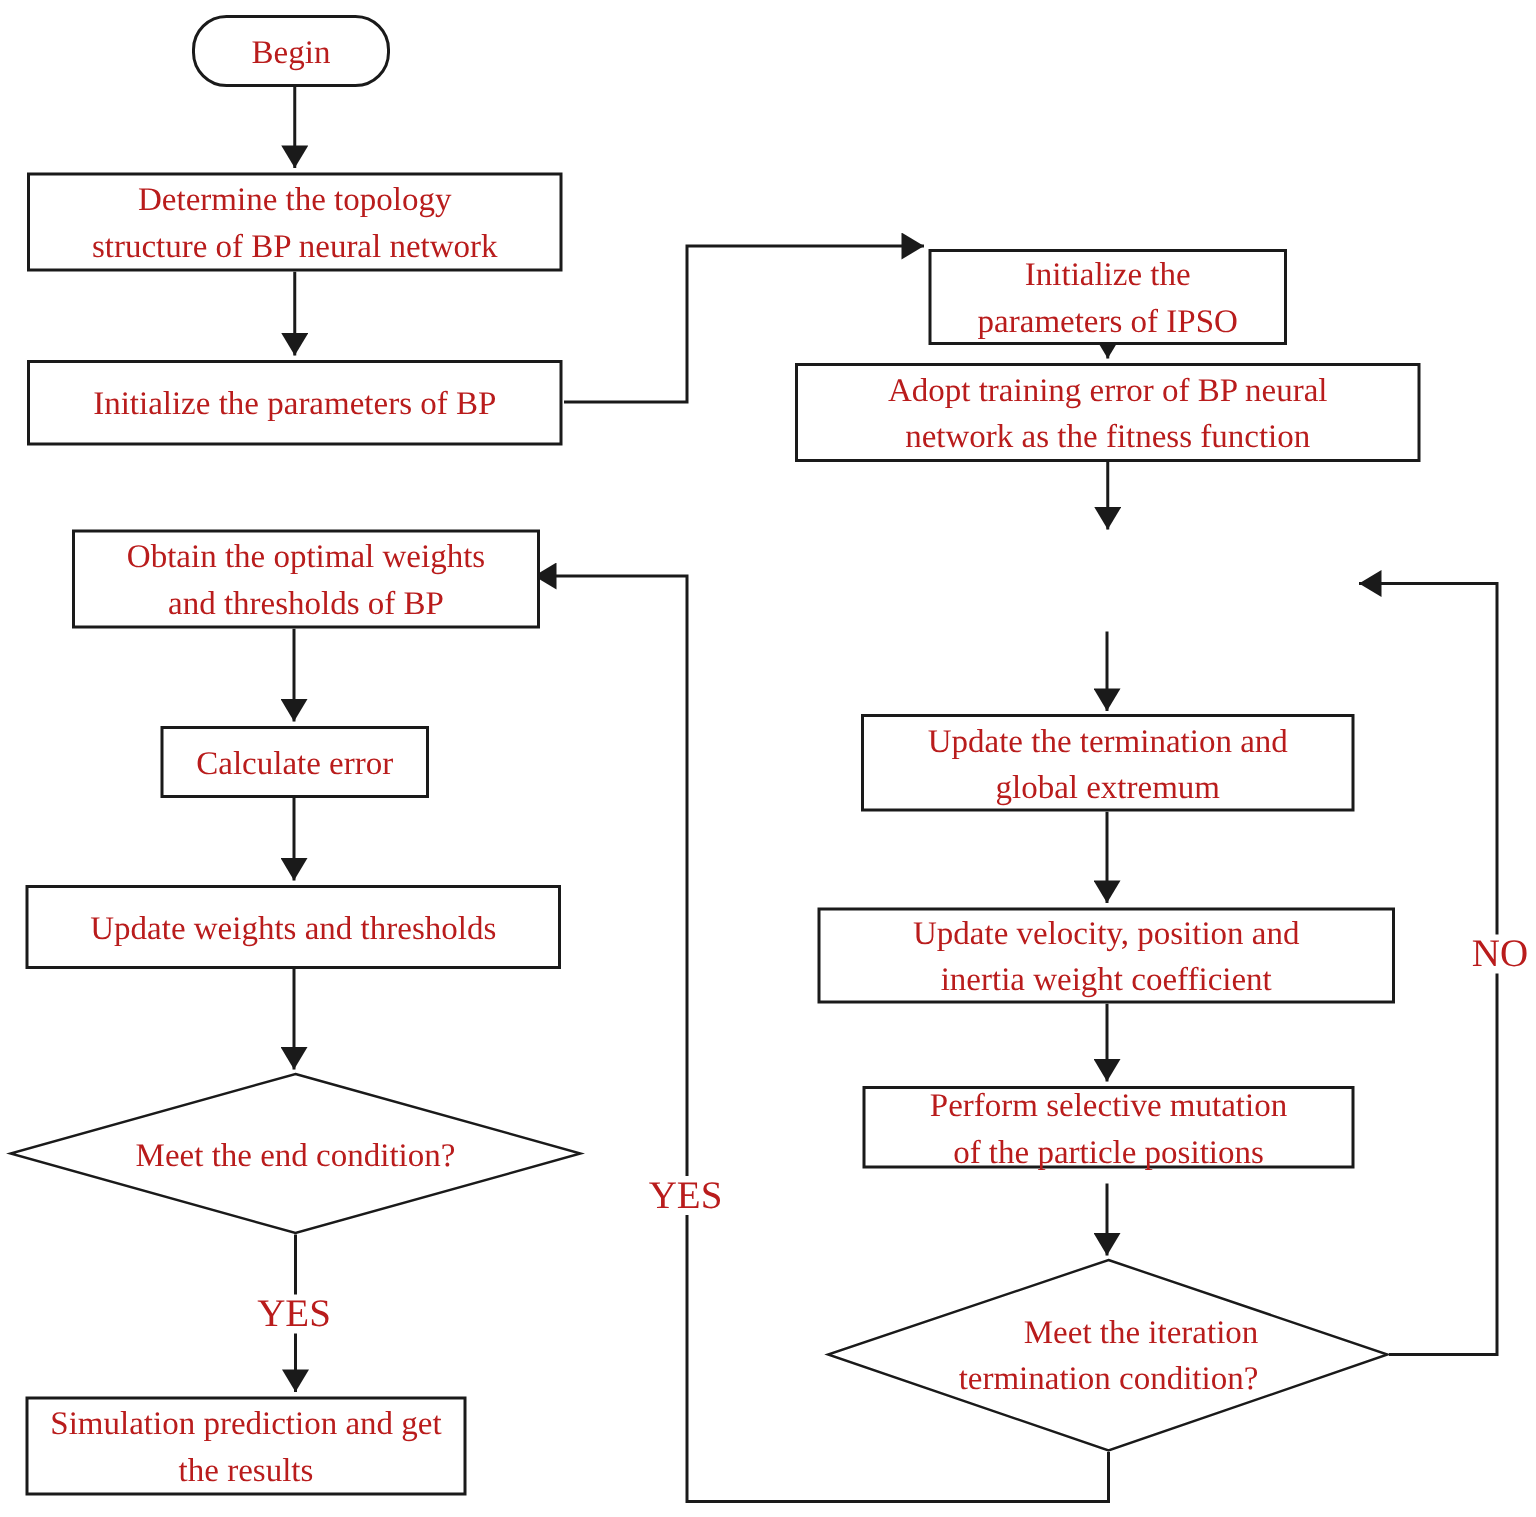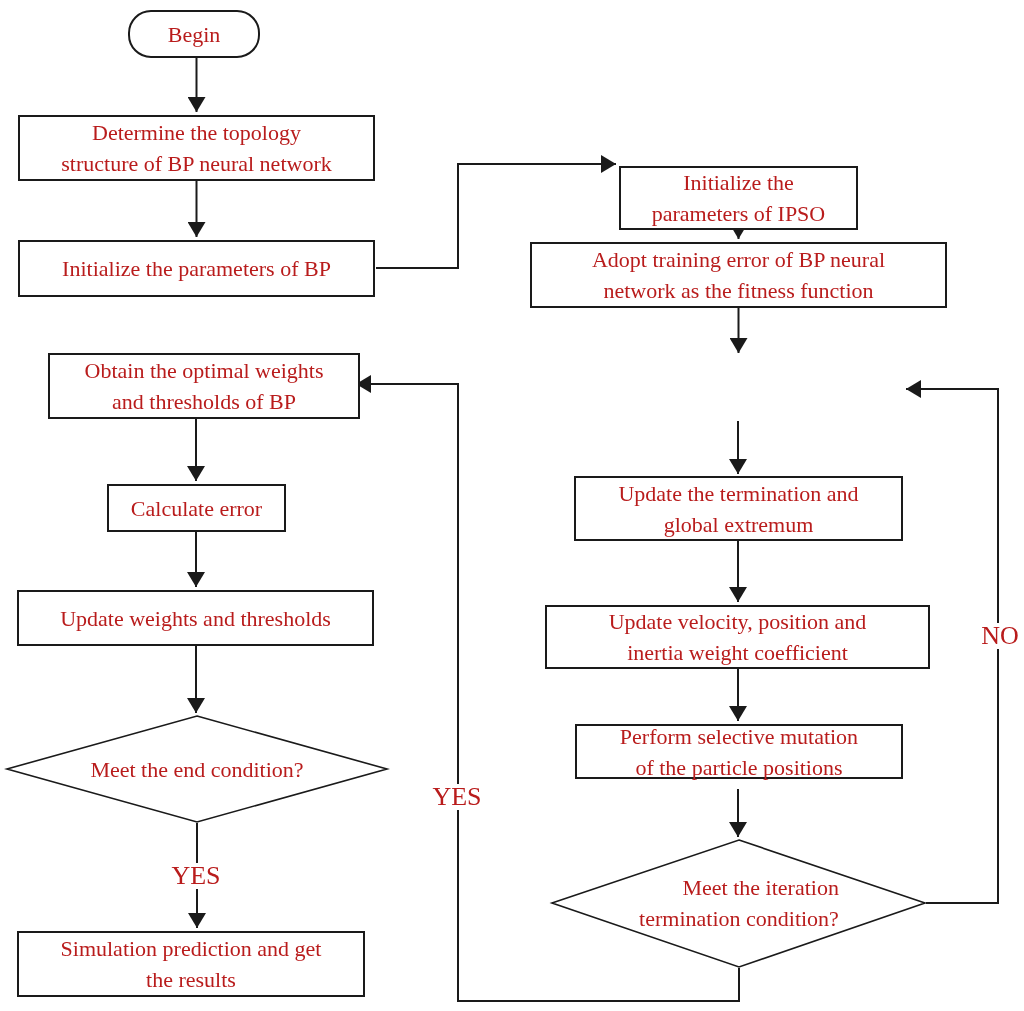--- a/index.html
+++ b/index.html
@@ -111,21 +111,21 @@
 
   <div class="node" style="left:48px; top:353px; width:312px; height:66px;">Obtain the optimal weights
 and thresholds of BP</div>
 
   <div class="node" style="left:107px; top:484px; width:179px; height:48px;">Calculate error</div>
 
   <div class="node" style="left:17px; top:590px; width:357px; height:56px;">Update weights and thresholds</div>
 
   <div class="dtext" style="left:57px; top:744px; width:280px; height:50px;">Meet the end condition?</div>
 
-  <div class="node" style="left:17px; top:931px; width:348px; height:66px;">Simulation prediction and get
+  <div class="node" style="left:17px; top:931px; width:294px; height:66px;">Simulation prediction and get
 the results</div>
 
   <div class="node" style="left:619px; top:133px; width:239px; height:64px;margin-top:33px;">Initialize the
 parameters of IPSO</div>
 
   <div class="node" style="left:530px; top:242px; width:417px; height:66px;">Adopt training error of BP neural
 network as the fitness function</div>
 
 
   <div class="node" style="left:574px; top:476px; width:329px; height:65px;">Update the termination and

